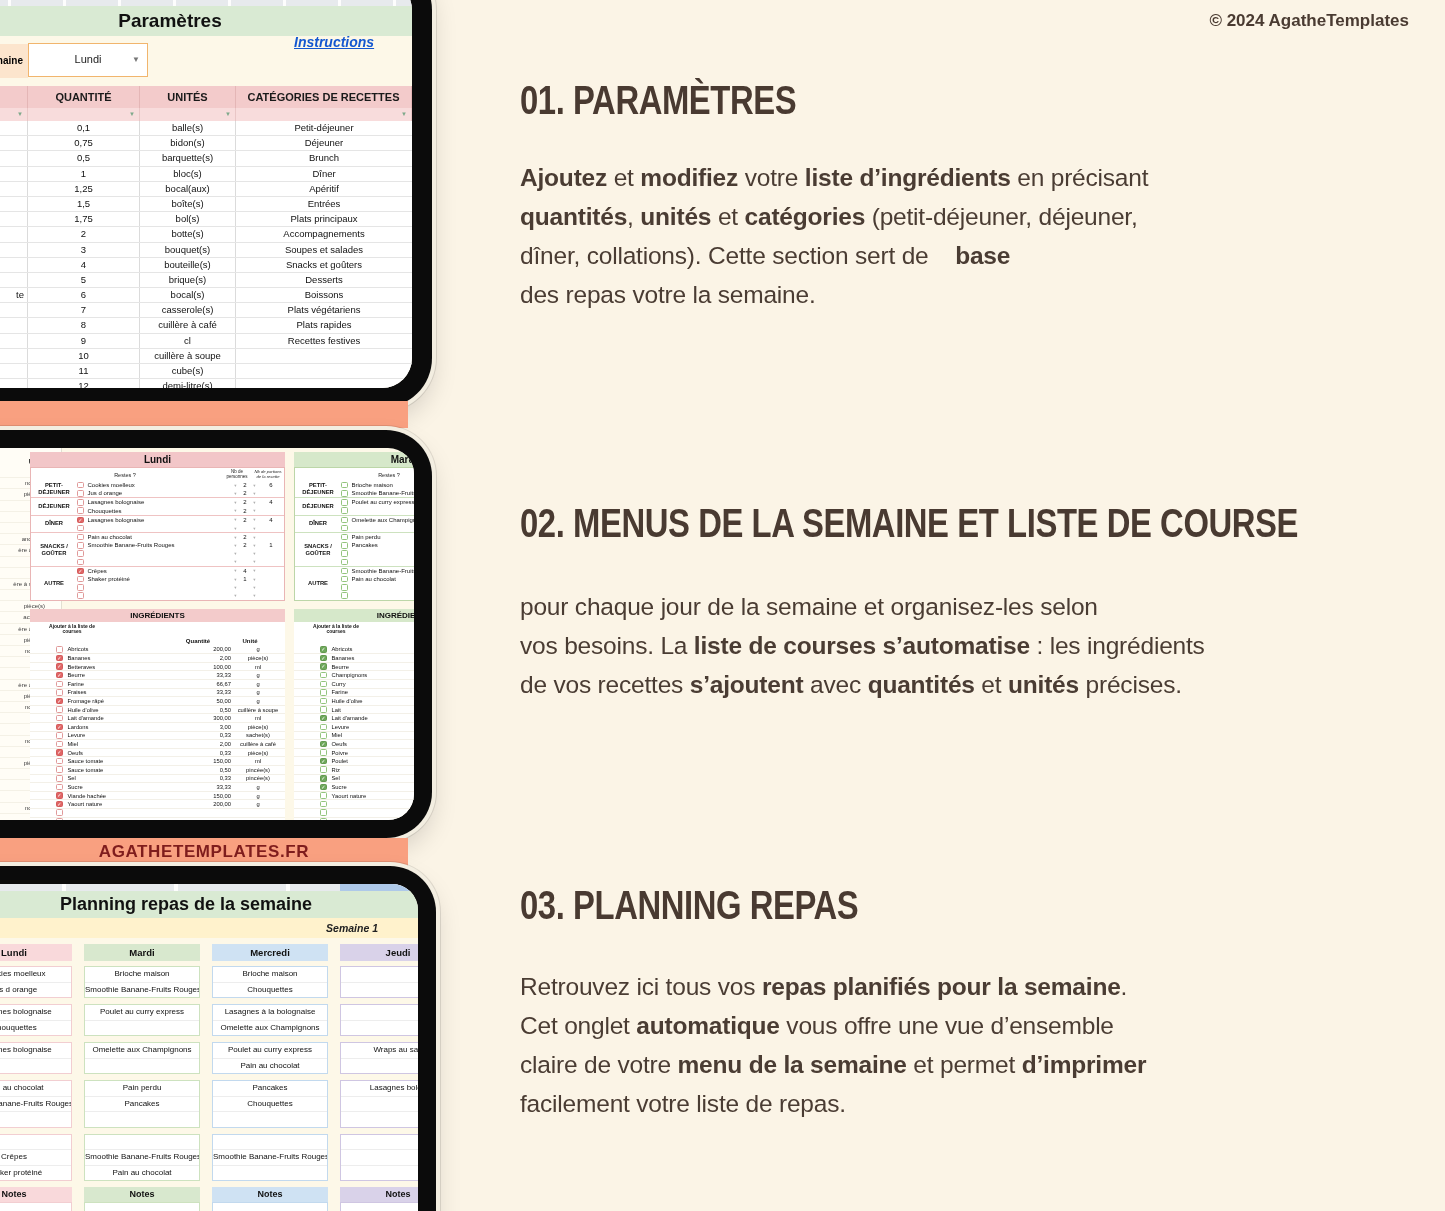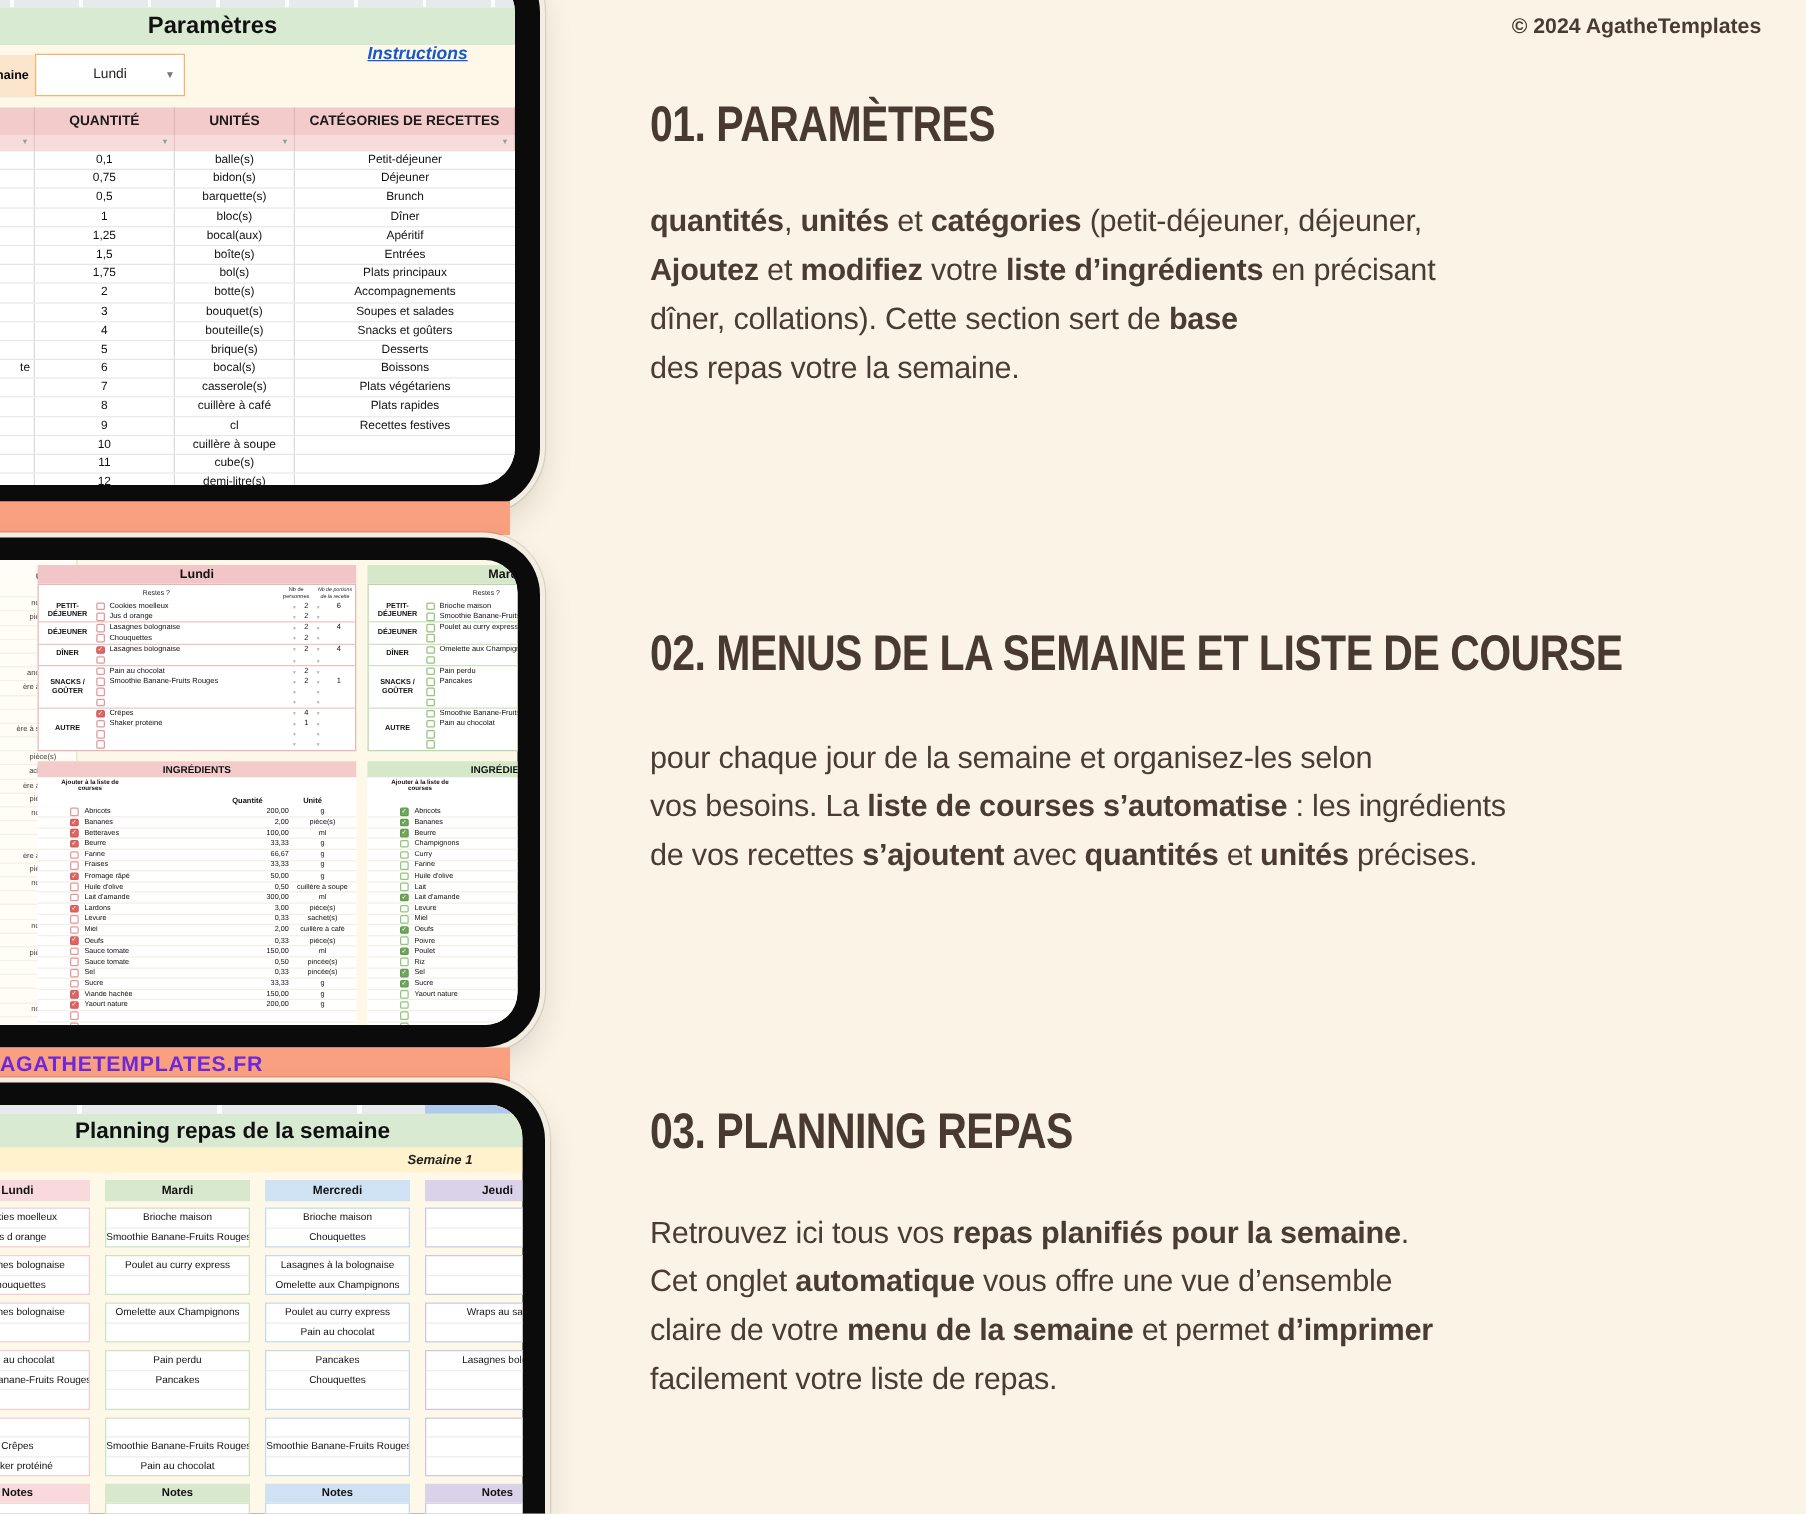--- a/index.html
+++ b/index.html
@@ -11,21 +11,21 @@
   #tablet1{left:-64px;top:-40px;width:496px;height:448px;border-radius:50px;}
   #tablet1 .screen{left:20px;top:20px;width:456px;height:408px;border-radius:30px;}
   #tablet2{left:-64px;top:430px;width:496px;height:408px;border-radius:46px;}
   #tablet2 .screen{left:18px;top:18px;width:460px;height:372px;border-radius:26px;}
   #tablet3{left:-64px;top:866px;width:500px;height:420px;border-radius:46px;}
   #tablet3 .screen{left:18px;top:18px;width:464px;height:390px;border-radius:26px 26px 0 0;}
 
   
   .band{position:absolute;left:0;width:408px;background:#F9A080;}
   #band1{top:401px;height:27px;}
-  #band2{top:838px;height:28px;color:#6d28d9;font-weight:700;font-size:17px;letter-spacing:.6px;text-align:left;line-height:28px;}
+  #band2{top:838px;height:28px;color:#7f1d1d;font-weight:700;font-size:17px;letter-spacing:.6px;text-align:center;line-height:28px;}
 
   
   .t1strip{position:absolute;left:0;top:0;width:100%;height:26px;background:repeating-linear-gradient(90deg,#E7EAED 0 52px,#FDFDFD 52px 55px);}
   .t1title{position:absolute;left:0;top:26px;width:100%;height:30px;background:#D9EAD3;font-weight:700;font-size:19px;line-height:30px;text-align:center;color:#111;padding-right:28px;box-sizing:border-box;}
   .t1link{position:absolute;left:338px;top:54px;font-size:14px;font-weight:700;font-style:italic;color:#1457D0;text-decoration:underline;}
   .t1daylabel{position:absolute;left:0;top:64px;width:72px;height:34px;background:#FCE5CD;font-size:10px;font-weight:700;line-height:34px;text-align:right;padding-right:5px;box-sizing:border-box;}
   .t1select{position:absolute;left:72px;top:63px;width:120px;height:34px;background:#FFF;border:1.5px solid #F1B56D;box-sizing:border-box;font-size:11px;line-height:31px;text-align:center;color:#222;}
   .t1select .caret{position:absolute;right:7px;top:0;color:#777;font-size:8px;}
   .t1head{position:absolute;left:0;top:106px;width:456px;height:22px;display:flex;background:#F3CBCB;border-bottom:1px solid #6AA84F;}
   .t1head div{font-size:11px;font-weight:700;text-align:center;line-height:22px;color:#1a1a1a;border-right:1px solid #E4B6B6;box-sizing:border-box;}
@@ -968,23 +968,23 @@
             </div>
           </div>
         </div>
     </div>
   </div>
 
   <div id="copyright">© 2024 AgatheTemplates</div>
 
   <h2 class="sec-h" id="h1">01. PARAMÈTRES</h2>
   <div class="para" id="p1">
+      <div class="pline"><span style="font-weight: 700;">Ajoutez</span><span> et </span><span style="font-weight: 700;">modifiez</span><span> votre </span><span style="font-weight: 700;">liste d’ingrédients</span><span> en précisant</span></div>
       <div class="pline"><span style="font-weight: 700;">quantités</span><span>, </span><span style="font-weight: 700;">unités</span><span> et </span><span style="font-weight: 700;">catégories</span><span> (petit-déjeuner, déjeuner,</span></div>
-      <div class="pline"><span style="font-weight: 700;">Ajoutez</span><span> et </span><span style="font-weight: 700;">modifiez</span><span> votre </span><span style="font-weight: 700;">liste d’ingrédients</span><span> en précisant</span></div>
-      <div class="pline"><span>dîner, collations). Cette section sert de </span><span style="font-weight: 700;">base</span></div>
+      <div class="pline"><span>dîner, collations). Cette section sert de </span><span style="font-weight: 700; margin-left: 20px;">base</span></div>
       <div class="pline"><span>des repas votre la semaine.</span></div>
     </div>
 
   <h2 class="sec-h" id="h2">02. MENUS DE LA SEMAINE ET LISTE DE COURSE</h2>
   <div class="para" id="p2">
       <div class="pline"><span>pour chaque jour de la semaine et organisez-les selon</span></div>
       <div class="pline"><span>vos besoins. La </span><span style="font-weight: 700;">liste de courses s’automatise</span><span> : les ingrédients</span></div>
       <div class="pline"><span>de vos recettes </span><span style="font-weight: 700;">s’ajoutent</span><span> avec </span><span style="font-weight: 700;">quantités</span><span> et </span><span style="font-weight: 700;">unités</span><span> précises.</span></div>
     </div>
 

